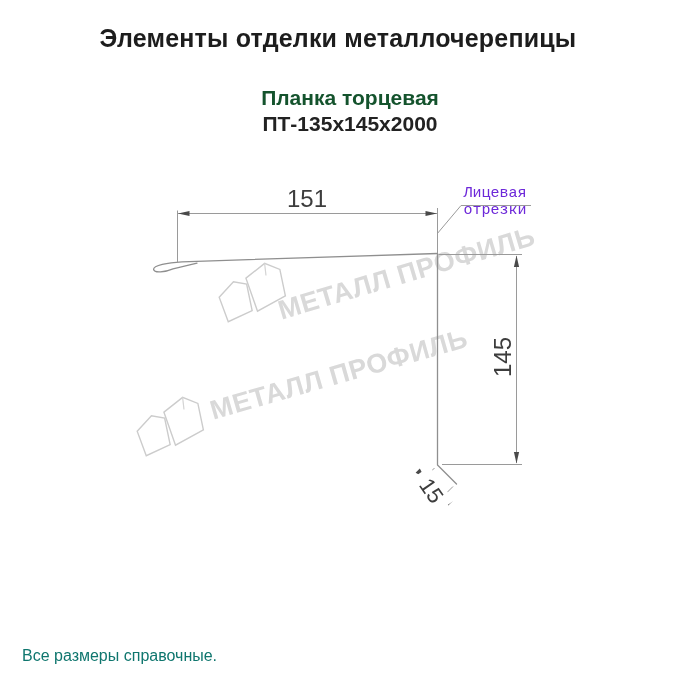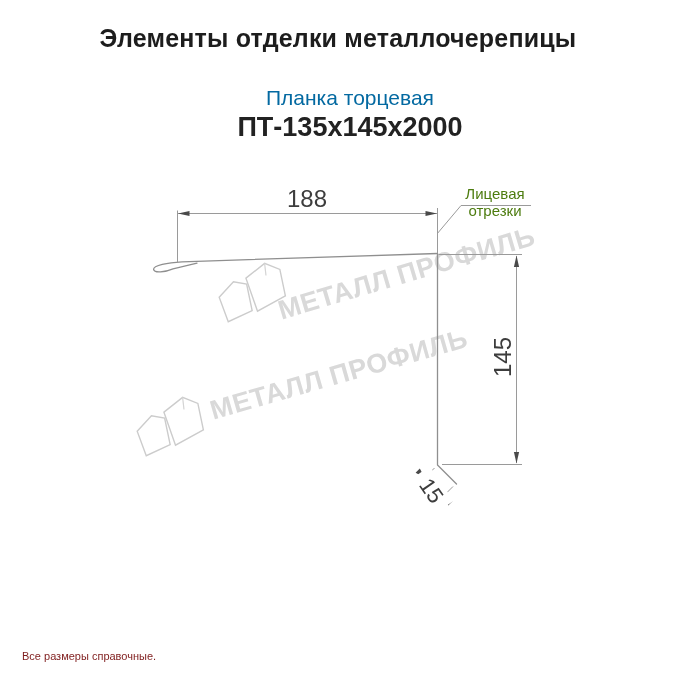--- a/index.html
+++ b/index.html
@@ -7,25 +7,25 @@
     position:relative;width:700px;height:700px;background:#ffffff;overflow:hidden;
     font-family:"Liberation Sans",sans-serif;color:#222;
   }
   
   .title{
     position:absolute;left:0;top:24px;width:676px;text-align:center;
     font-size:25px;font-weight:bold;color:#1d1d1d;letter-spacing:0.2px;
   }
   .product-name{
     position:absolute;left:0;top:86px;width:700px;text-align:center;
-    font-size:21px;font-weight:normal;color:#0369a1;
+    font-size:21px;font-weight:bold;color:#14532d;
   }
   .product-code{
     position:absolute;left:0;top:112px;width:700px;text-align:center;
-    font-size:27px;font-weight:bold;color:#222;
+    font-size:21px;font-weight:bold;color:#222;
   }
   
   .wm-text{
     position:absolute;white-space:nowrap;font-weight:bold;font-size:27px;
     color:#d9d9d9;letter-spacing:0.5px;transform-origin:0 50%;z-index:1;
   }
   .wm1{left:279px;top:296px;transform:rotate(-16.5deg);}
   .wm2{left:211px;top:396px;transform:rotate(-16deg);}
   .wm-logo{position:absolute;width:76px;height:56px;z-index:1;}
   .wm-logo.l1{left:214px;top:264px;transform:rotate(-16deg);}
@@ -38,27 +38,27 @@
     line-height:26px;
   }
   .dim-135{left:262px;top:186px;width:90px;}
   .dim-145{left:457px;top:344px;width:92px;height:26px;transform:rotate(-90deg);}
   .dim-15{
     left:410px;top:478px;width:42px;height:26px;transform:rotate(55deg);
     background:#ffffff;font-size:22px;line-height:26px;
   }
   .face-label{
     position:absolute;z-index:3;left:455px;top:185px;width:80px;text-align:center;
-    font-size:15px;line-height:17px;color:#4d7c0f;
+    font-size:15px;line-height:17px;color:#6d28d9;font-family:Liberation Mono, monospace;
   }
   .face-label span{display:block;}
   
   .footer{
     position:absolute;left:22px;top:648px;z-index:3;
-    font-size:11px;line-height:16.5px;color:#7f1d1d;
+    font-size:16px;line-height:16.5px;color:#0f766e;
   }
 </style>
 </head>
 <body>
 
 <div id="canvas">
 
   <div class="title">Элементы отделки металлочерепицы</div>
   <div class="product-name">Планка торцевая</div>
   <div class="product-code">ПТ-135х145х2000</div>
@@ -103,21 +103,21 @@
     <g fill="#4a4a4a" stroke="none">
       <path d="M178 213.5 L189.5 210.9 L189.5 216.1 Z"></path>
       <path d="M437 213.5 L425.5 210.9 L425.5 216.1 Z"></path>
       <path d="M516.5 255.5 L513.9 267 L519.1 267 Z"></path>
       <path d="M516.5 463.5 L513.9 452 L519.1 452 Z"></path>
       <path d="M424.8 477.7 L415.6 472.7 L419.8 468.5 Z"></path>
       <path d="M443.3 496.2 L448.3 505.4 L452.5 501.2 Z"></path>
     </g>
   </svg>
 
-  <div class="dim dim-135">188</div>
+  <div class="dim dim-135">151</div>
   <div class="dim dim-145">145</div>
   <div class="dim dim-15">15</div>
 
   <div class="face-label">
     <span>Лицевая</span>
     <span>отрезки</span>
   </div>
 
   <div class="footer">
     <div>Все размеры справочные.</div>

